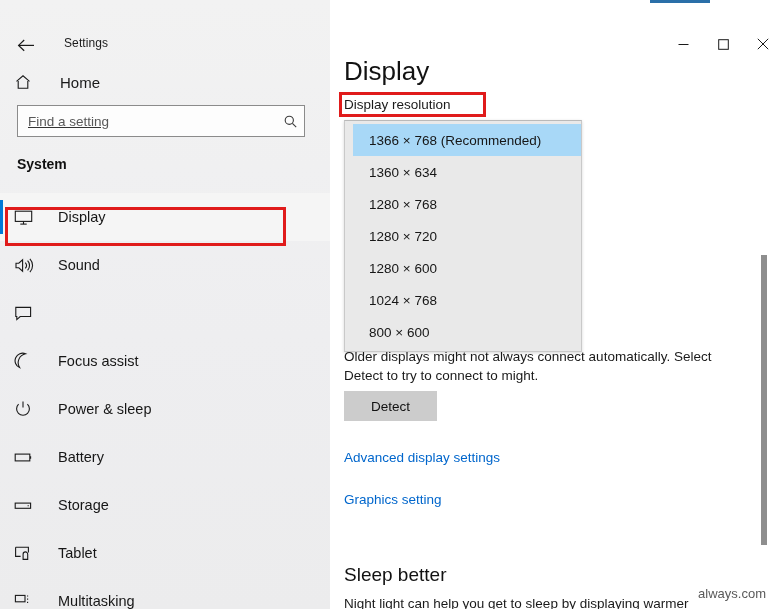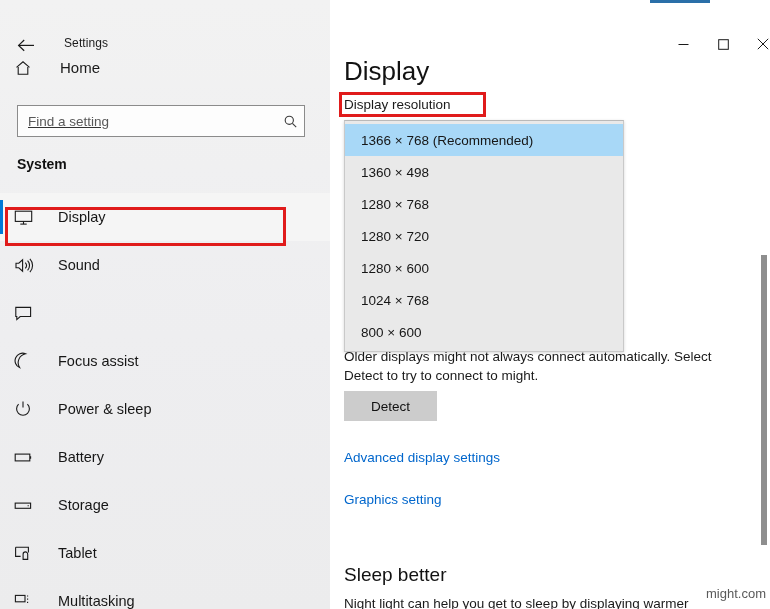--- a/index.html
+++ b/index.html
@@ -82,21 +82,21 @@
   .sidebar-inner {
     position: absolute;
     left: 0; top: 33px;
     width: 330px;
     height: 576px;
   }
 
   .home-row {
     position: absolute;
     left: 14px; top: 26px;
-    display: flex; align-items: flex-start;
+    display: flex; align-items: flex-end;
     height: 32px;
   }
   .home-ico {
     width: 32px;
     display: flex; align-items: center; justify-content: flex-start;
     color: #1a1a1a;
   }
   .home-label {
     font-size: 15px;
     color: #1a1a1a;
@@ -264,26 +264,27 @@
     width: 410px;
     font-size: 13.5px;
     line-height: 18px;
     color: #1a1a1a;
   }
 
   
   .dropdown {
     position: absolute;
     left: 344px; top: 120px;
-    width: 280px;
+    width: 238px;
     background: #e9e9e9;
     border: 1px solid #c9c9c9;
     border-top: 1px solid #b9b9b9;
     z-index: 9;
     box-shadow: 0 1px 3px rgba(0,0,0,0.16);
+    padding-left: 8px;
   }
   .dd-item {
     height: 32px;
     display: flex;
     align-items: center;
     padding-left: 16px;
     font-size: 13.5px;
     color: #161616;
     white-space: nowrap;
   }
@@ -467,21 +468,21 @@
     <div class="anno-res"></div>
   </div>
 
   <div class="scroll-track">
     <div class="scroll-thumb"></div>
   </div>
 
   <div class="dropdown">
     <div class="dd-pad"></div>
     <div class="dd-item highlight">1366 × 768 (Recommended)</div>
-    <div class="dd-item">1360 × 498</div>
+    <div class="dd-item">1360 × 634</div>
     <div class="dd-item">1280 × 768</div>
     <div class="dd-item">1280 × 720</div>
     <div class="dd-item">1280 × 600</div>
     <div class="dd-item">1024 × 768</div>
     <div class="dd-item">800 × 600</div>
     <div class="dd-pad"></div>
   </div>
 
   <div class="titlebar" style="z-index:10;background:transparent;">
     <div class="back-btn">
@@ -507,15 +508,15 @@
           <path d="M0.8 0.8 L11.2 11.2"></path>
           <path d="M11.2 0.8 L0.8 11.2"></path>
         </svg>
     </div>
   </div>
 
   <div class="accent-bar" style="z-index:11;"></div>
 
   <div class="anno-nav"></div>
 
-  <div class="watermark">might.com</div>
+  <div class="watermark">always.com</div>
 
 </div>
 
 </body></html>

